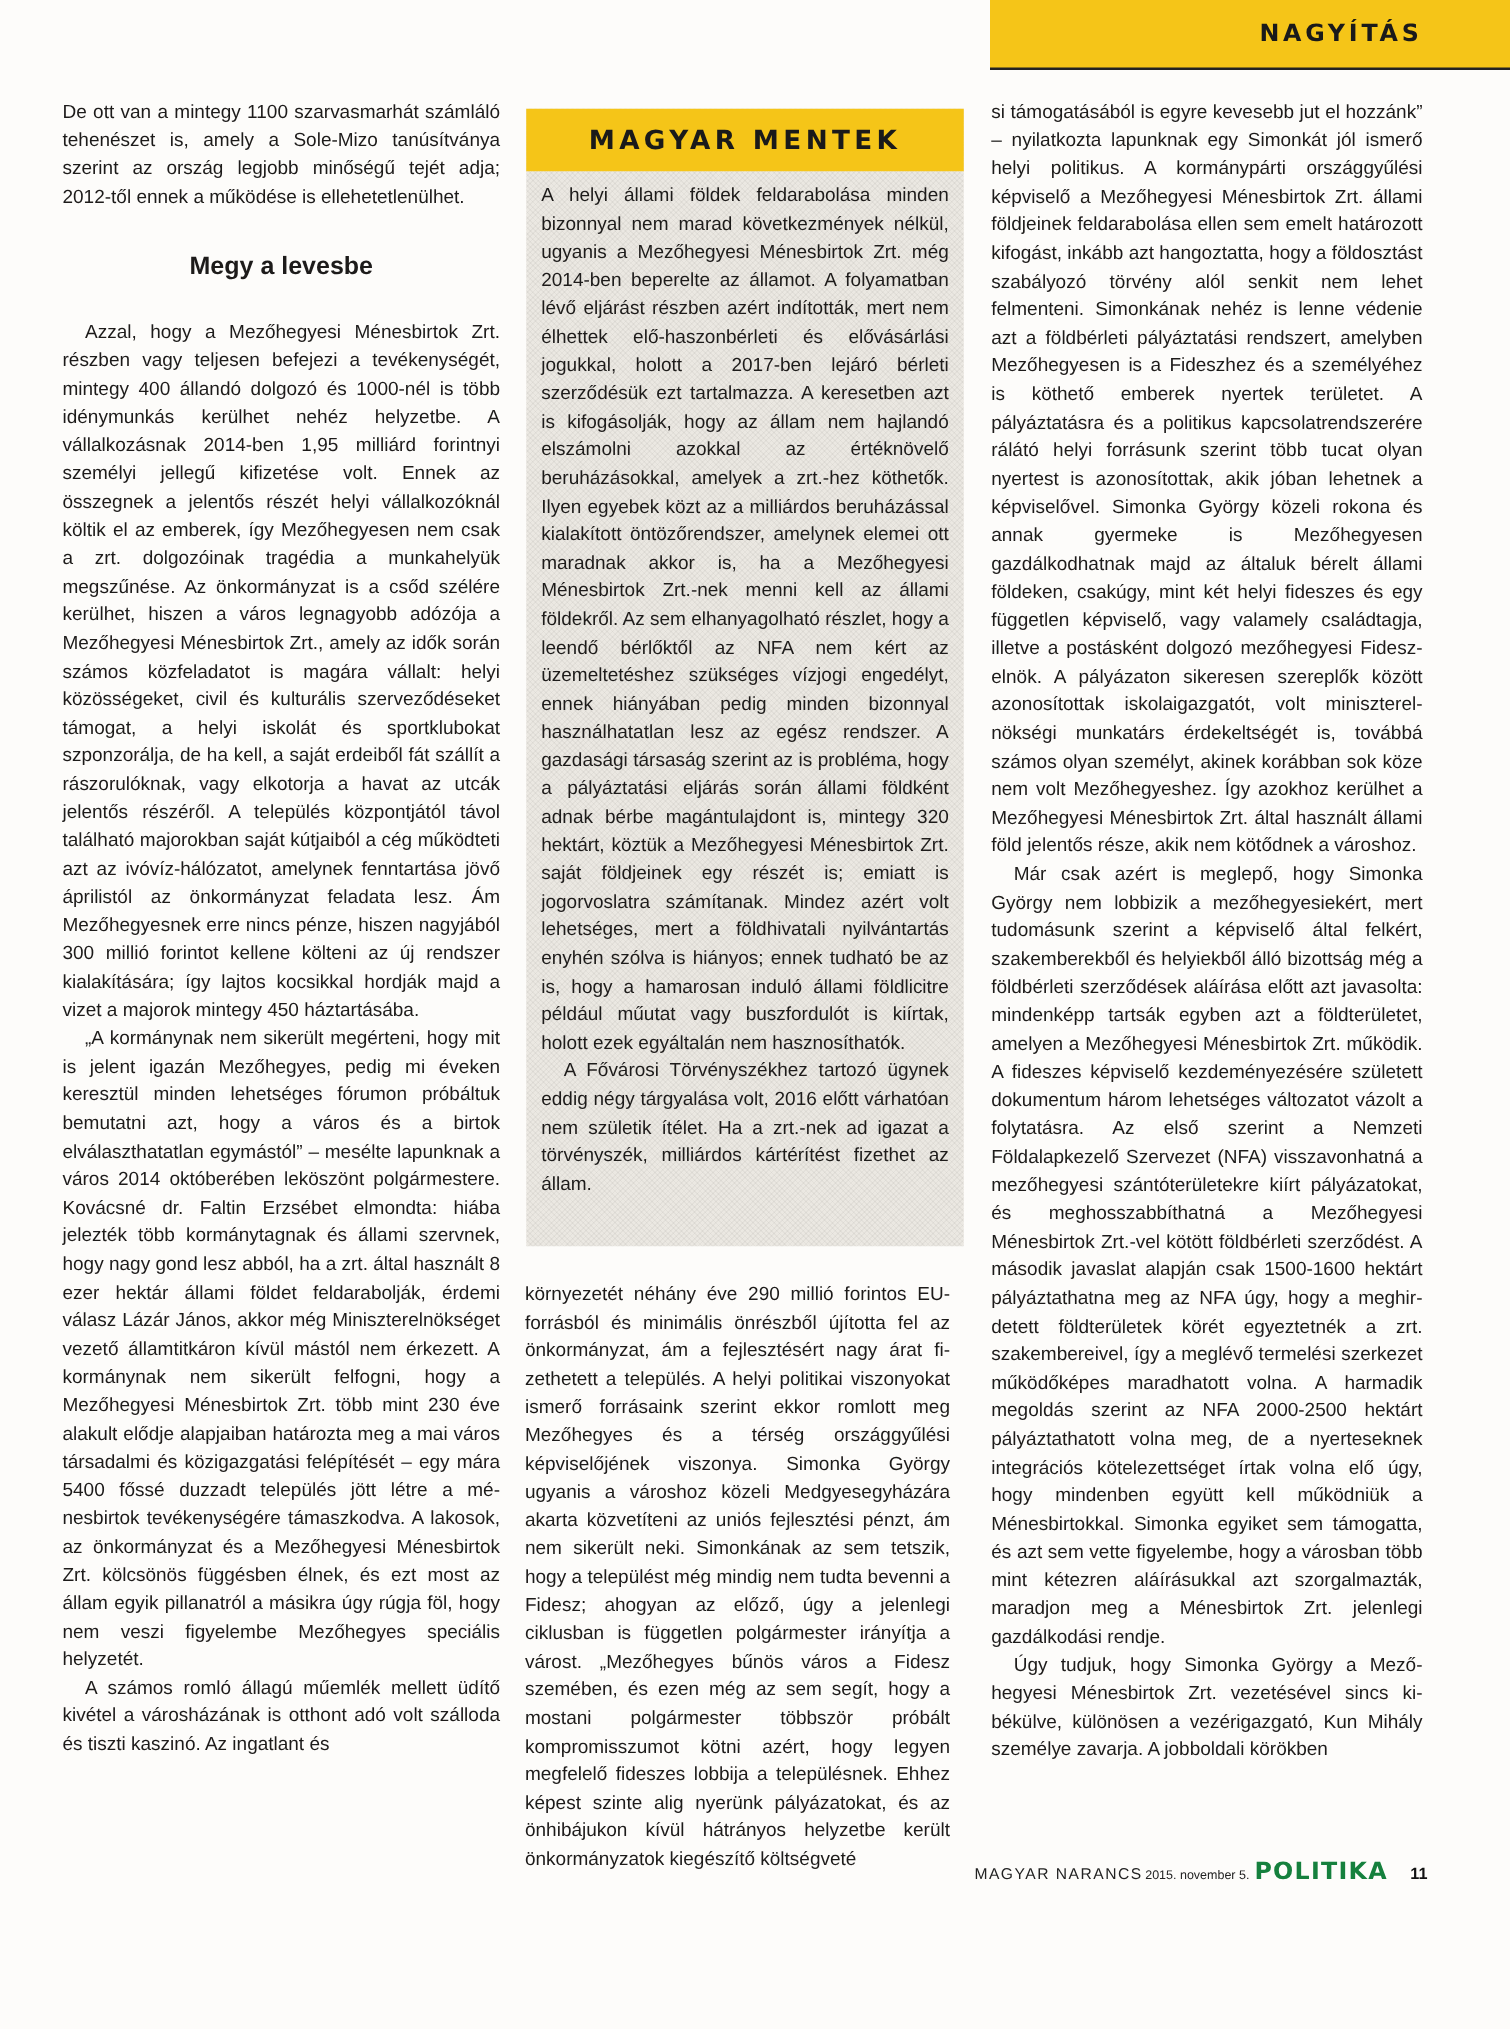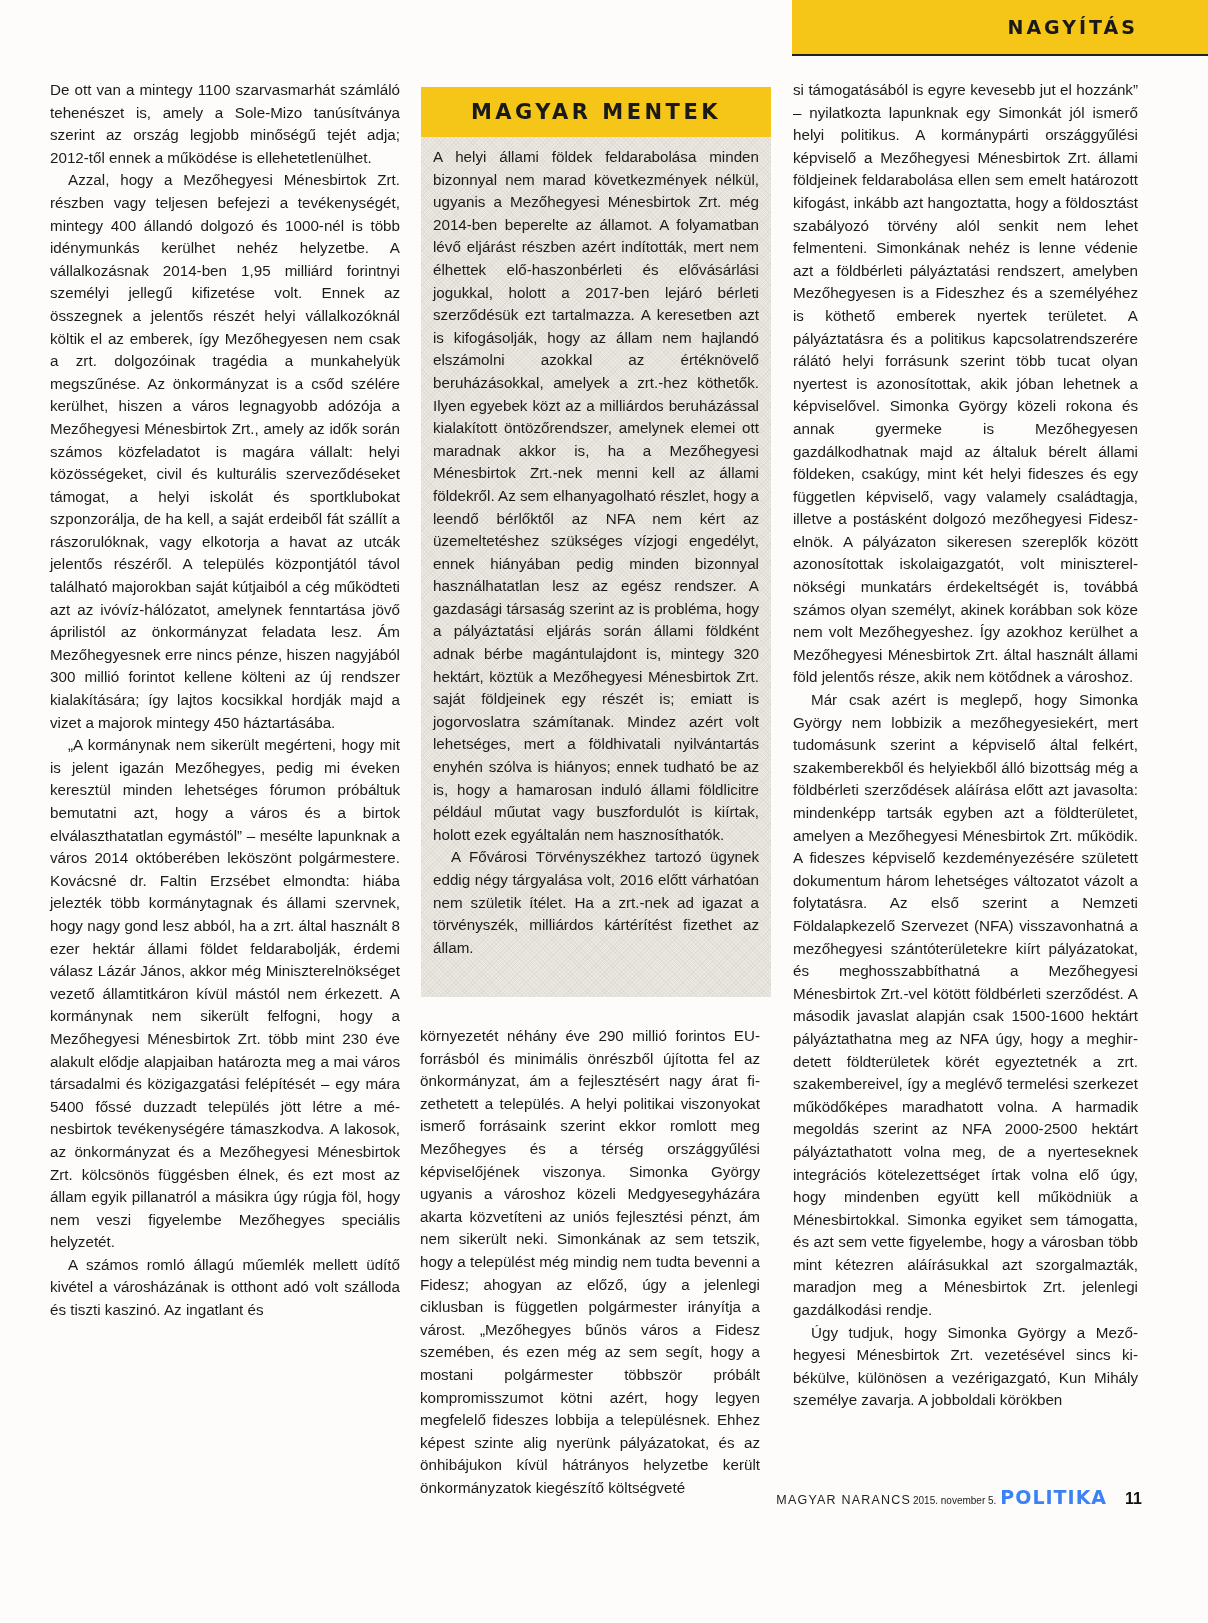--- a/index.html
+++ b/index.html
@@ -42,32 +42,33 @@
     padding: 9px 12px 0 12px; font-size: 15.2px; line-height: 22.6px; text-align: justify;
   }
   .sidebar-body p { margin: 0; }
   .sidebar-body p.indent { text-indent: 18px; }
   .footer {
     position: absolute; left: 742px; top: 1486px; width: 400px; height: 24px;
     display: flex; align-items: baseline; justify-content: flex-end; gap: 2px;
   }
   .footer .pub { font-size: 12.5px; letter-spacing: 1.2px; color: #222; }
   .footer .date { font-size: 10px; color: #222; }
-  .footer .section { font-family: "DejaVu Sans", sans-serif; font-weight: bold; font-size: 19px; color: #3b82f6; letter-spacing: 1px; margin-left: 2px; }
-  .footer .page { font-weight: bold; font-size: 16px; color: #111; margin-left: 16px; }
+  .footer .section { font-family: "DejaVu Sans", sans-serif; font-weight: bold; font-size: 19px; color: #15803d; letter-spacing: 1px; margin-left: 2px; }
+  .footer .page { font-weight: bold; font-size: 13px; color: #111; margin-left: 16px; }
 </style>
 </head>
 <body>
 
 <div class="section-banner">
   <span>NAGYÍTÁS</span>
 </div>
 
 <div class="col col1">
   <p>De ott van a mintegy 1100 szarvasmarhát számláló tehenészet is, amely a Sole-Mizo ta­núsítványa szerint az ország legjobb minősé­gű tejét adja; 2012-től ennek a működése is el­lehetetlenülhet.</p>
+  <div class="subhead">Megy a levesbe</div>
   <p class="indent">Azzal, hogy a Mezőhegyesi Ménesbirtok Zrt. részben vagy teljesen befejezi a tevékenységét, mintegy 400 állandó dolgozó és 1000-nél is több idénymunkás kerülhet nehéz helyzetbe. A vállalkozásnak 2014-ben 1,95 milliárd forint­nyi személyi jellegű kifizetése volt. Ennek az összegnek a jelentős részét helyi vállalkozók­nál költik el az emberek, így Mezőhegyesen nem csak a zrt. dolgozóinak tragédia a munka­helyük megszűnése. Az önkormányzat is a csőd szélére kerülhet, hiszen a város legna­gyobb adózója a Mezőhegyesi Ménesbirtok Zrt., amely az idők során számos közfeladatot is magára vállalt: helyi közösségeket, civil és kulturális szerveződéseket támogat, a helyi is­kolát és sportklubokat szponzorálja, de ha kell, a saját erdeiből fát szállít a rászorulóknak, vagy elkotorja a havat az utcák jelentős részé­ről. A település központjától távol található majorokban saját kútjaiból a cég működteti azt az ivóvíz-hálózatot, amelynek fenntartása jövő áprilistól az önkormányzat feladata lesz. Ám Mezőhegyesnek erre nincs pénze, hiszen nagyjából 300 millió forintot kellene költeni az új rendszer kialakítására; így lajtos kocsikkal hordják majd a vizet a majorok mintegy 450 háztartásába.</p>
   <p class="indent">„A kormánynak nem sikerült megérteni, hogy mit is jelent igazán Mezőhegyes, pedig mi éveken keresztül minden lehetséges fóru­mon próbáltuk bemutatni azt, hogy a város és a birtok elválaszthatatlan egymástól” – mesélte lapunknak a város 2014 októberében leköszönt polgármestere. Kovácsné dr. Faltin Erzsébet el­mondta: hiába jelezték több kormánytagnak és állami szervnek, hogy nagy gond lesz abból, ha a zrt. által használt 8 ezer hektár állami földet feldarabolják, érdemi válasz Lázár János, akkor még Miniszterelnökséget vezető államtitkáron kívül mástól nem érkezett. A kormánynak nem sikerült felfogni, hogy a Mezőhegyesi Ménes­birtok Zrt. több mint 230 éve alakult elődje alapjaiban határozta meg a mai város társadal­mi és közigazgatási felépítését – egy mára 5400 főssé duzzadt település jött létre a mé­nesbirtok tevékenységére támaszkodva. A lako­sok, az önkormányzat és a Mezőhegyesi Mé­nesbirtok Zrt. kölcsönös függésben élnek, és ezt most az állam egyik pillanatról a másikra úgy rúgja föl, hogy nem veszi figyelembe Mező­hegyes speciális helyzetét.</p>
   <p class="indent">A számos romló állagú műemlék mellett üdítő kivétel a városházának is otthont adó volt szálloda és tiszti kaszinó. Az ingatlant és</p>
 </div>
 
 <div class="sidebar">
   <div class="sidebar-title">
     <span>MAGYAR MENTEK</span>
   </div>
   <div class="sidebar-body">

